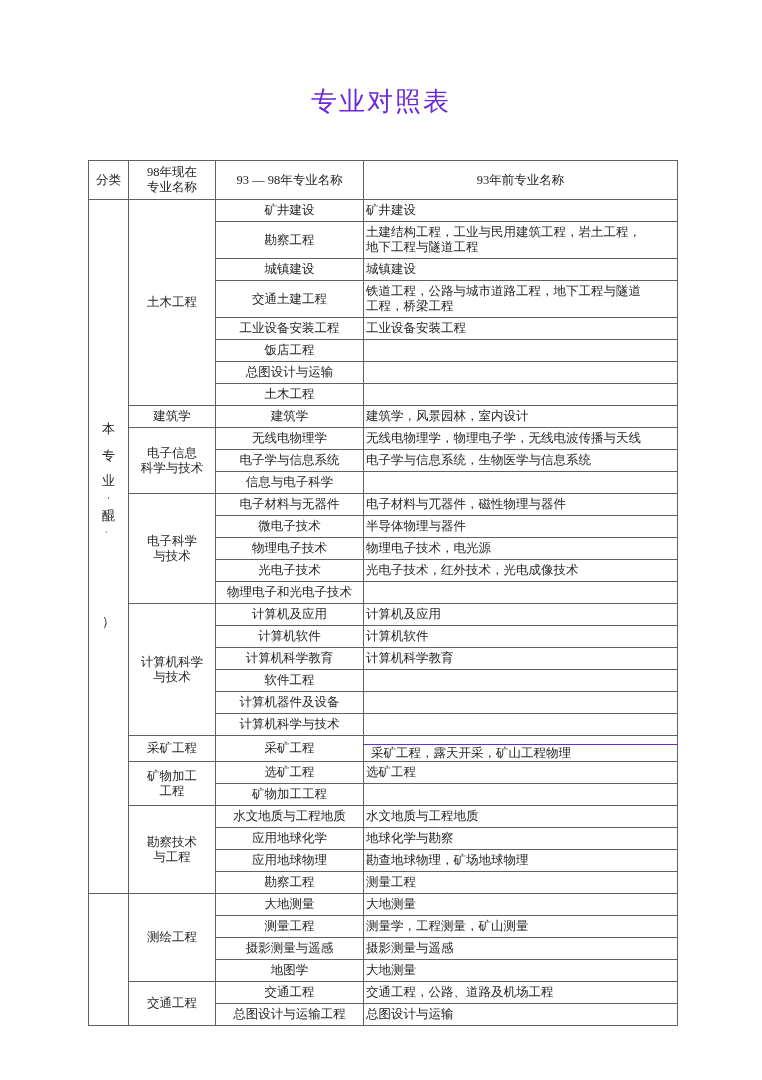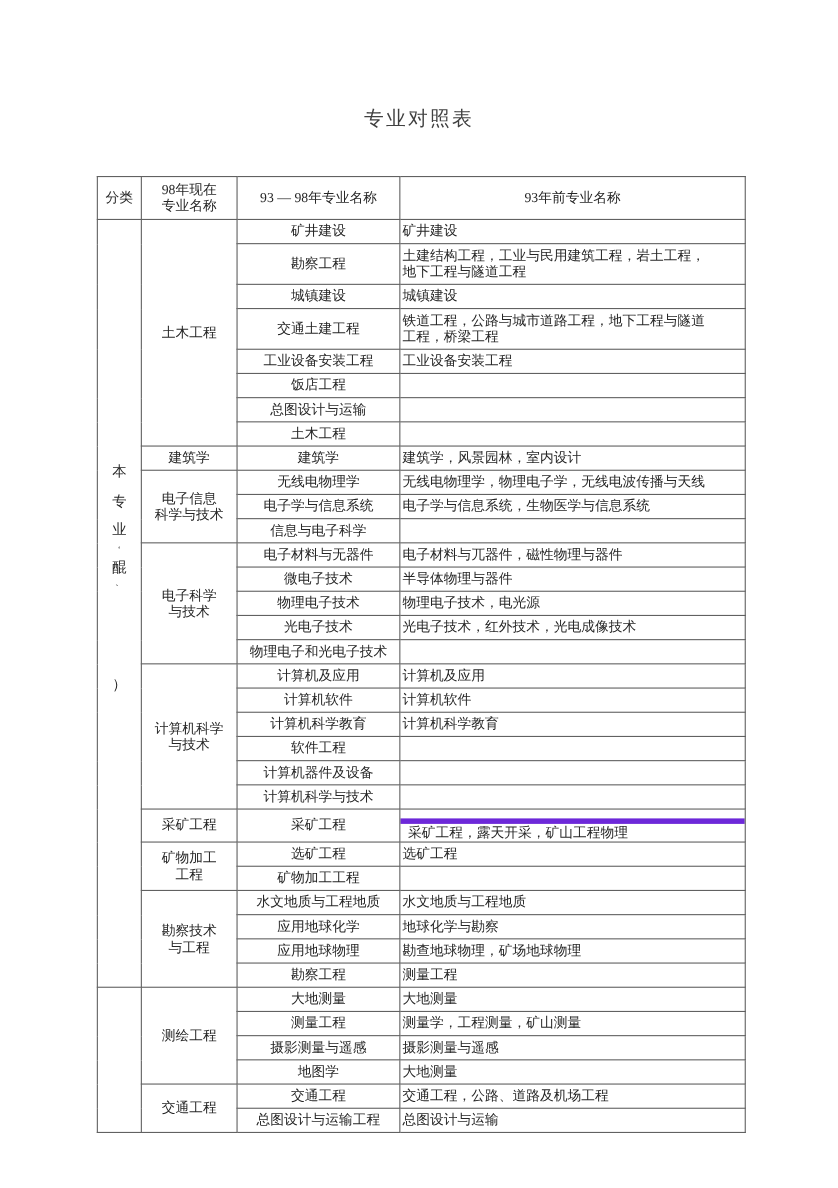--- a/index.html
+++ b/index.html
@@ -2,23 +2,23 @@
 <html><head>
 <meta charset="utf-8">
 <style>
   html,body{margin:0;padding:0;}
   body{
     width:762px;height:1080px;background:#ffffff;position:relative;
     font-family:"Liberation Serif","DejaVu Serif",serif;
     color:#222222;
   }
   .page-title{
-    position:absolute;left:0;top:96px;width:762px;
-    text-align:center;font-size:18px;font-weight:400;letter-spacing:2px;
-    color:#404040;margin:0;
+    position:absolute;left:0;top:84px;width:762px;
+    text-align:center;font-size:26px;font-weight:400;letter-spacing:2px;
+    color:#6d28d9;margin:0;
   }
   table.cmp{
     position:absolute;left:88px;top:160px;width:589px;
     border-collapse:collapse;table-layout:fixed;
   }
   .cmp td,.cmp th{
     border:1px solid #616161;
     font-size:12.5px;line-height:15px;font-weight:400;
     white-space:pre-line;vertical-align:middle;
     padding:3px 2px;color:#262626;
@@ -30,21 +30,21 @@
   .cell-cat span{
     position:absolute;left:0;right:0;text-align:center;
     font-size:13px;line-height:13px;
   }
   .cell-cat span.tiny{font-size:8px;line-height:8px;}
   .cell-group{text-align:center;}
   .cell-mid{text-align:center;}
   .cell-old{text-align:left;padding-left:7px;padding-right:4px;}
   .cell-old.low-host{vertical-align:top;padding:0;}
   .low-host .split{
-    margin-top:8px;border-top:5px solid #6d28d9;
+    margin-top:8px;border-top:1px solid #6d28d9;
     padding:1px 4px 0 7px;
   }
 </style>
 </head>
 <body>
 
 <h1 class="page-title">专业对照表</h1>
 
 <table class="cmp">
   <colgroup>

